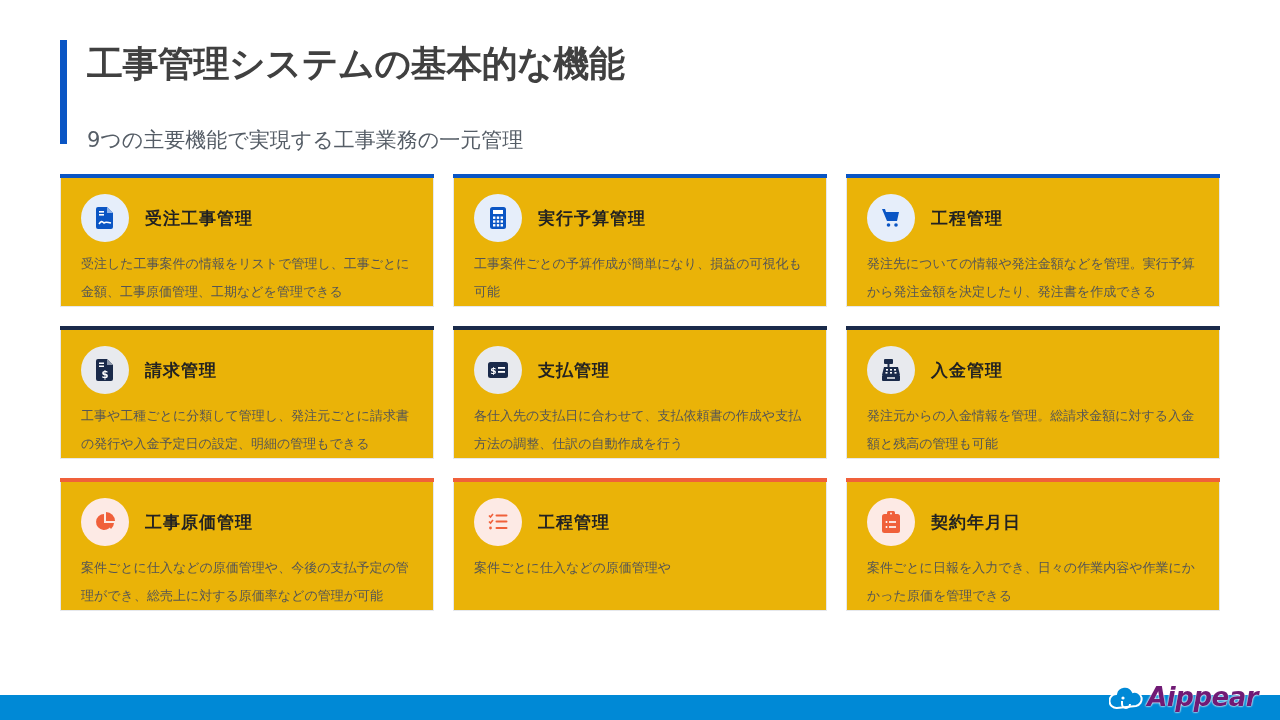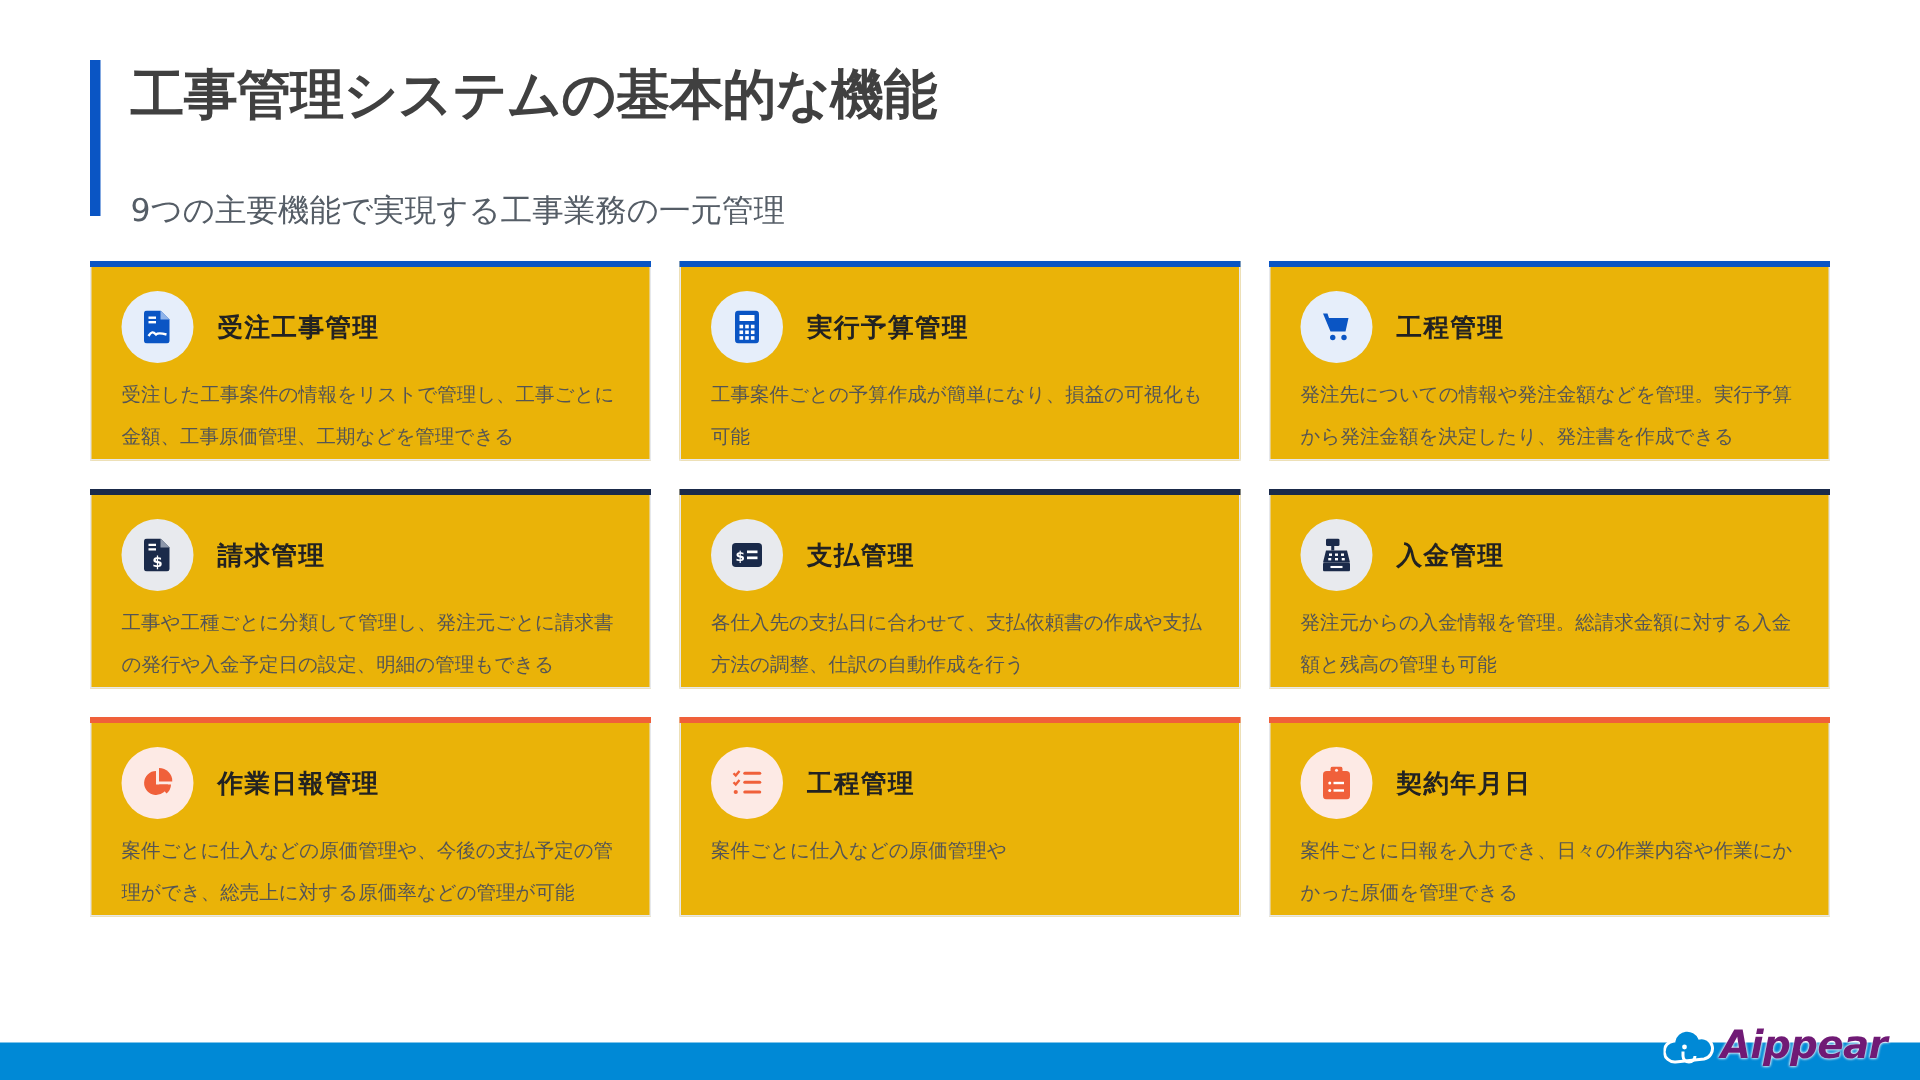--- a/index.html
+++ b/index.html
@@ -152,21 +152,21 @@
   <div class="card">
     <div class="bar" style="background:#f0603a"></div>
     <div class="card-head">
       <div class="icon-wrap" style="background:#fdeae5">
         <svg width="20" height="20" viewBox="0 0 20 20">
             <path d="M9 2a8 8 0 1 0 8 9H9z" fill="#f0603a"></path>
             <path d="M11 0v9h9a9 9 0 0 0-9-9z" fill="#f0603a"></path>
             <path d="M11 11h8a8 8 0 0 1-3 6z" fill="#f0603a"></path>
           </svg>
       </div>
-      <div class="card-title">作業日報管理</div>
+      <div class="card-title">工事原価管理</div>
     </div>
     <div class="card-desc">案件ごとに仕入などの原価管理や、今後の支払予定の管理ができ、総売上に対する原価率などの管理が可能</div>
   </div>
 
   <div class="card">
     <div class="bar" style="background:#f0603a"></div>
     <div class="card-head">
       <div class="icon-wrap" style="background:#fdeae5">
         <svg width="20" height="18" viewBox="0 0 20 18">
             <path d="M1 2.5l1.5 1.5L5 1" stroke="#f0603a" stroke-width="1.6" fill="none"></path>

